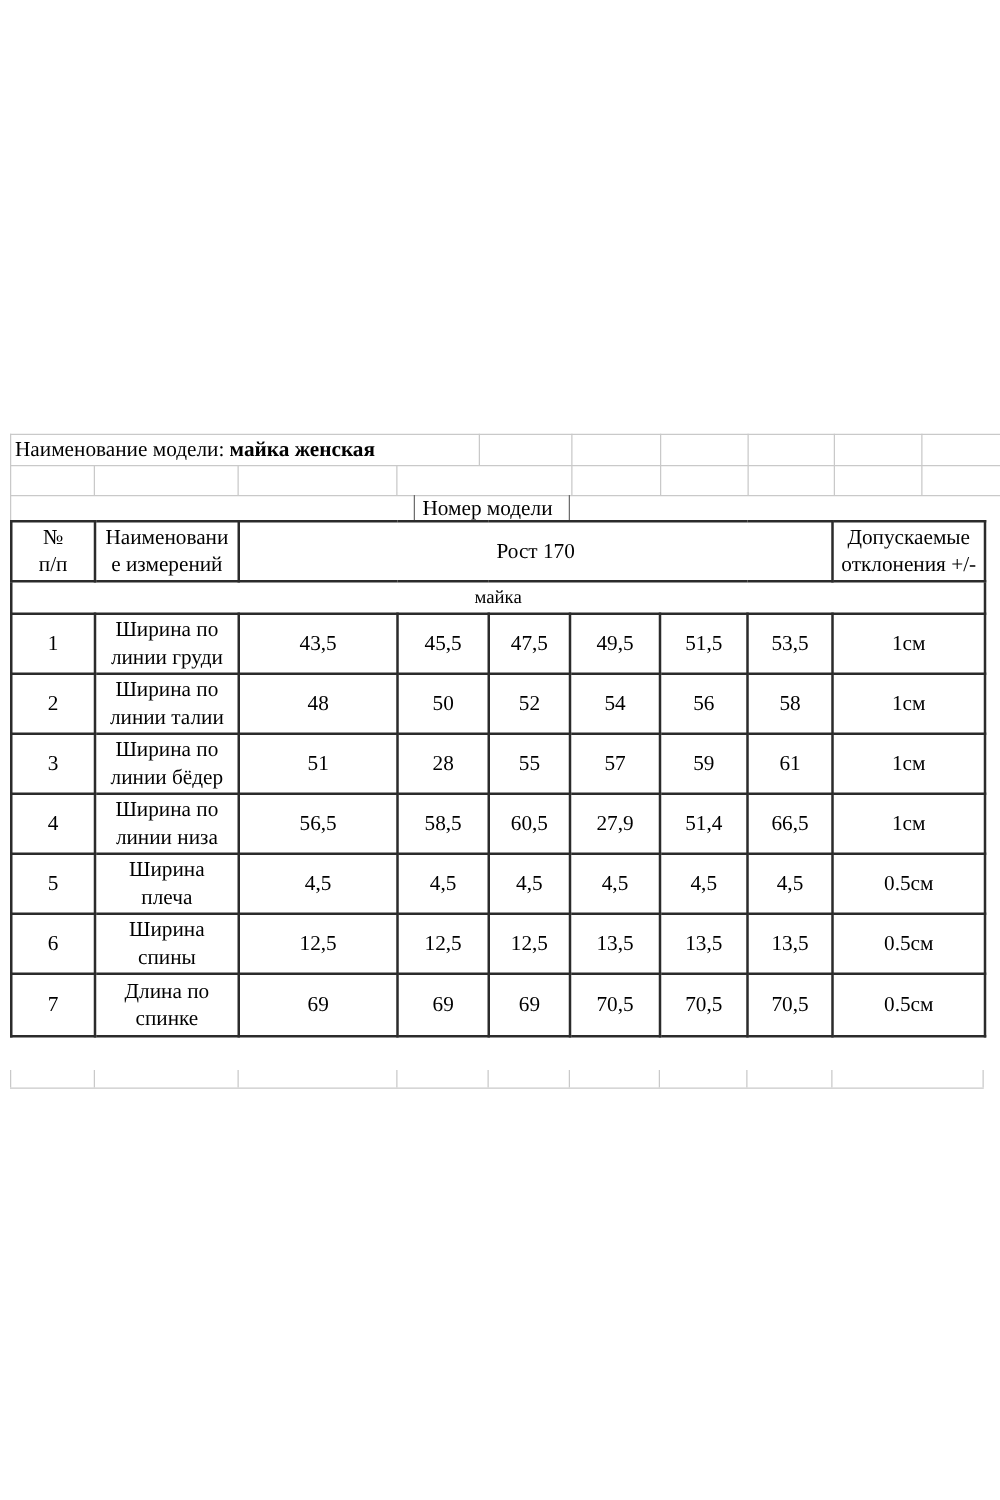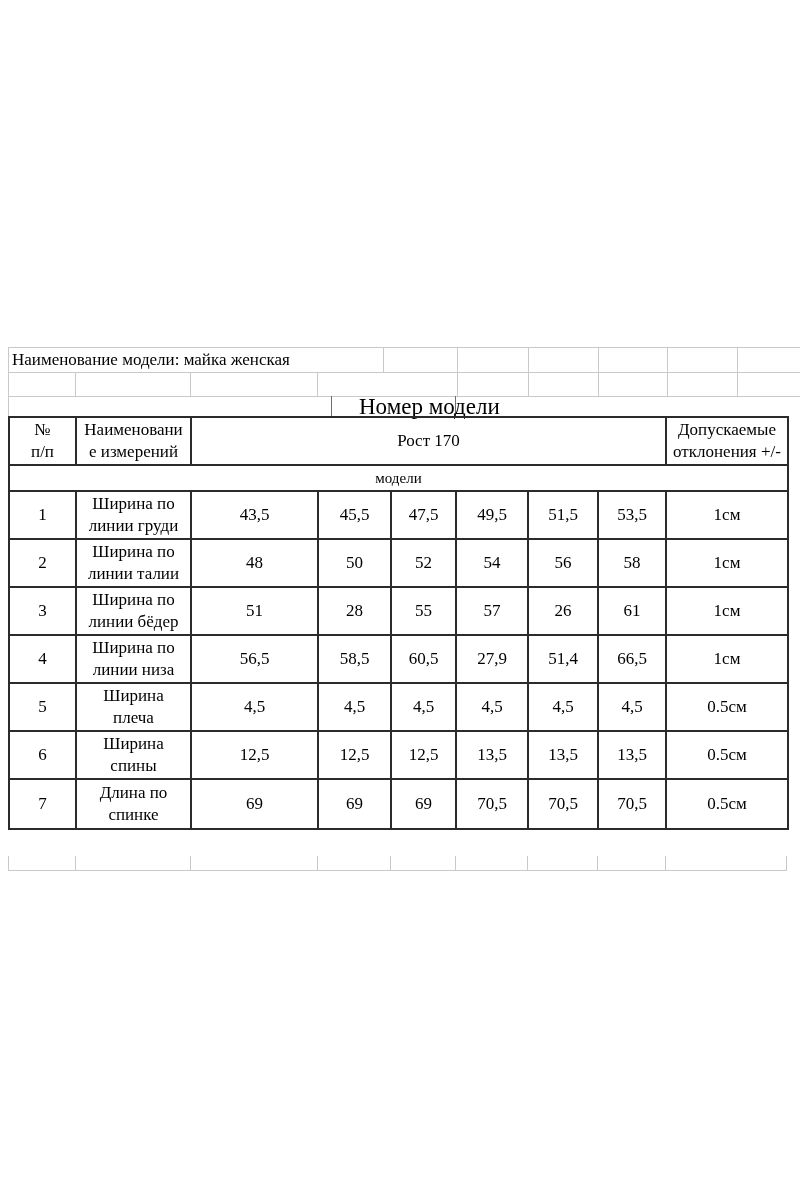--- a/index.html
+++ b/index.html
@@ -3,23 +3,23 @@
 <meta charset="utf-8">
 <style>
   html,body{margin:0;padding:0;}
   body{width:800px;height:1200px;overflow:hidden;background:#ffffff;}
   .screen{position:relative;width:800px;height:1200px;background:#ffffff;overflow:hidden;
           font-family:"Liberation Serif","DejaVu Serif",serif;color:#000;}
   .gridline{position:absolute;background:#c9c9c9;}
   .gridline.dark{background:#6e6e6e;}
   .title-row{position:absolute;left:12px;top:348px;height:24px;line-height:24px;
              font-size:17px;white-space:nowrap;}
-  .title-bold{font-weight:normal;}
+  .title-bold{font-weight:bold;}
   .model-label{position:absolute;left:331px;top:397px;width:118px;height:20px;line-height:20px;
-               font-size:23px;text-align:left;white-space:nowrap;margin-left:28px;}
+               font-size:17px;text-align:center;white-space:nowrap;}
   .model-numbers{position:absolute;left:462px;top:396px;height:21px;line-height:21px;
                  font-size:18px;letter-spacing:0.3px;font-weight:bold;white-space:nowrap;}
   table.size-table{position:absolute;left:8px;top:416px;width:779px;
                    border-collapse:collapse;table-layout:fixed;}
   table.size-table th,table.size-table td{
       border:2px solid #2b2b2b;padding:0;margin:0;
       text-align:center;vertical-align:middle;overflow:hidden;
       font-family:"Liberation Serif","DejaVu Serif",serif;
       font-size:17px;font-weight:normal;line-height:22px;white-space:pre-line;}
   tr.r-head{height:48px;}
@@ -84,21 +84,21 @@
       <tr class="r-head">
         <th>№
 п/п</th>
         <th>Наименовани
 е измерений</th>
         <th colspan="6">Рост 170</th>
         <th>Допускаемые
 отклонения +/-</th>
       </tr>
       <tr class="r-section">
-        <td colspan="9">модели</td>
+        <td colspan="9">майка</td>
       </tr>
     </tbody>
     <tbody id="data-rows">
         <tr class="data-row">
           <td>1</td>
           <td>Ширина по
 линии груди</td>
           <td>43,5</td>
           <td>45,5</td>
           <td>47,5</td>
@@ -120,21 +120,21 @@
           <td>1см</td>
         </tr>
         <tr class="data-row">
           <td>3</td>
           <td>Ширина по
 линии бёдер</td>
           <td>51</td>
           <td>28</td>
           <td>55</td>
           <td>57</td>
-          <td>26</td>
+          <td>59</td>
           <td>61</td>
           <td>1см</td>
         </tr>
         <tr class="data-row">
           <td>4</td>
           <td>Ширина по
 линии низа</td>
           <td>56,5</td>
           <td>58,5</td>
           <td>60,5</td>

